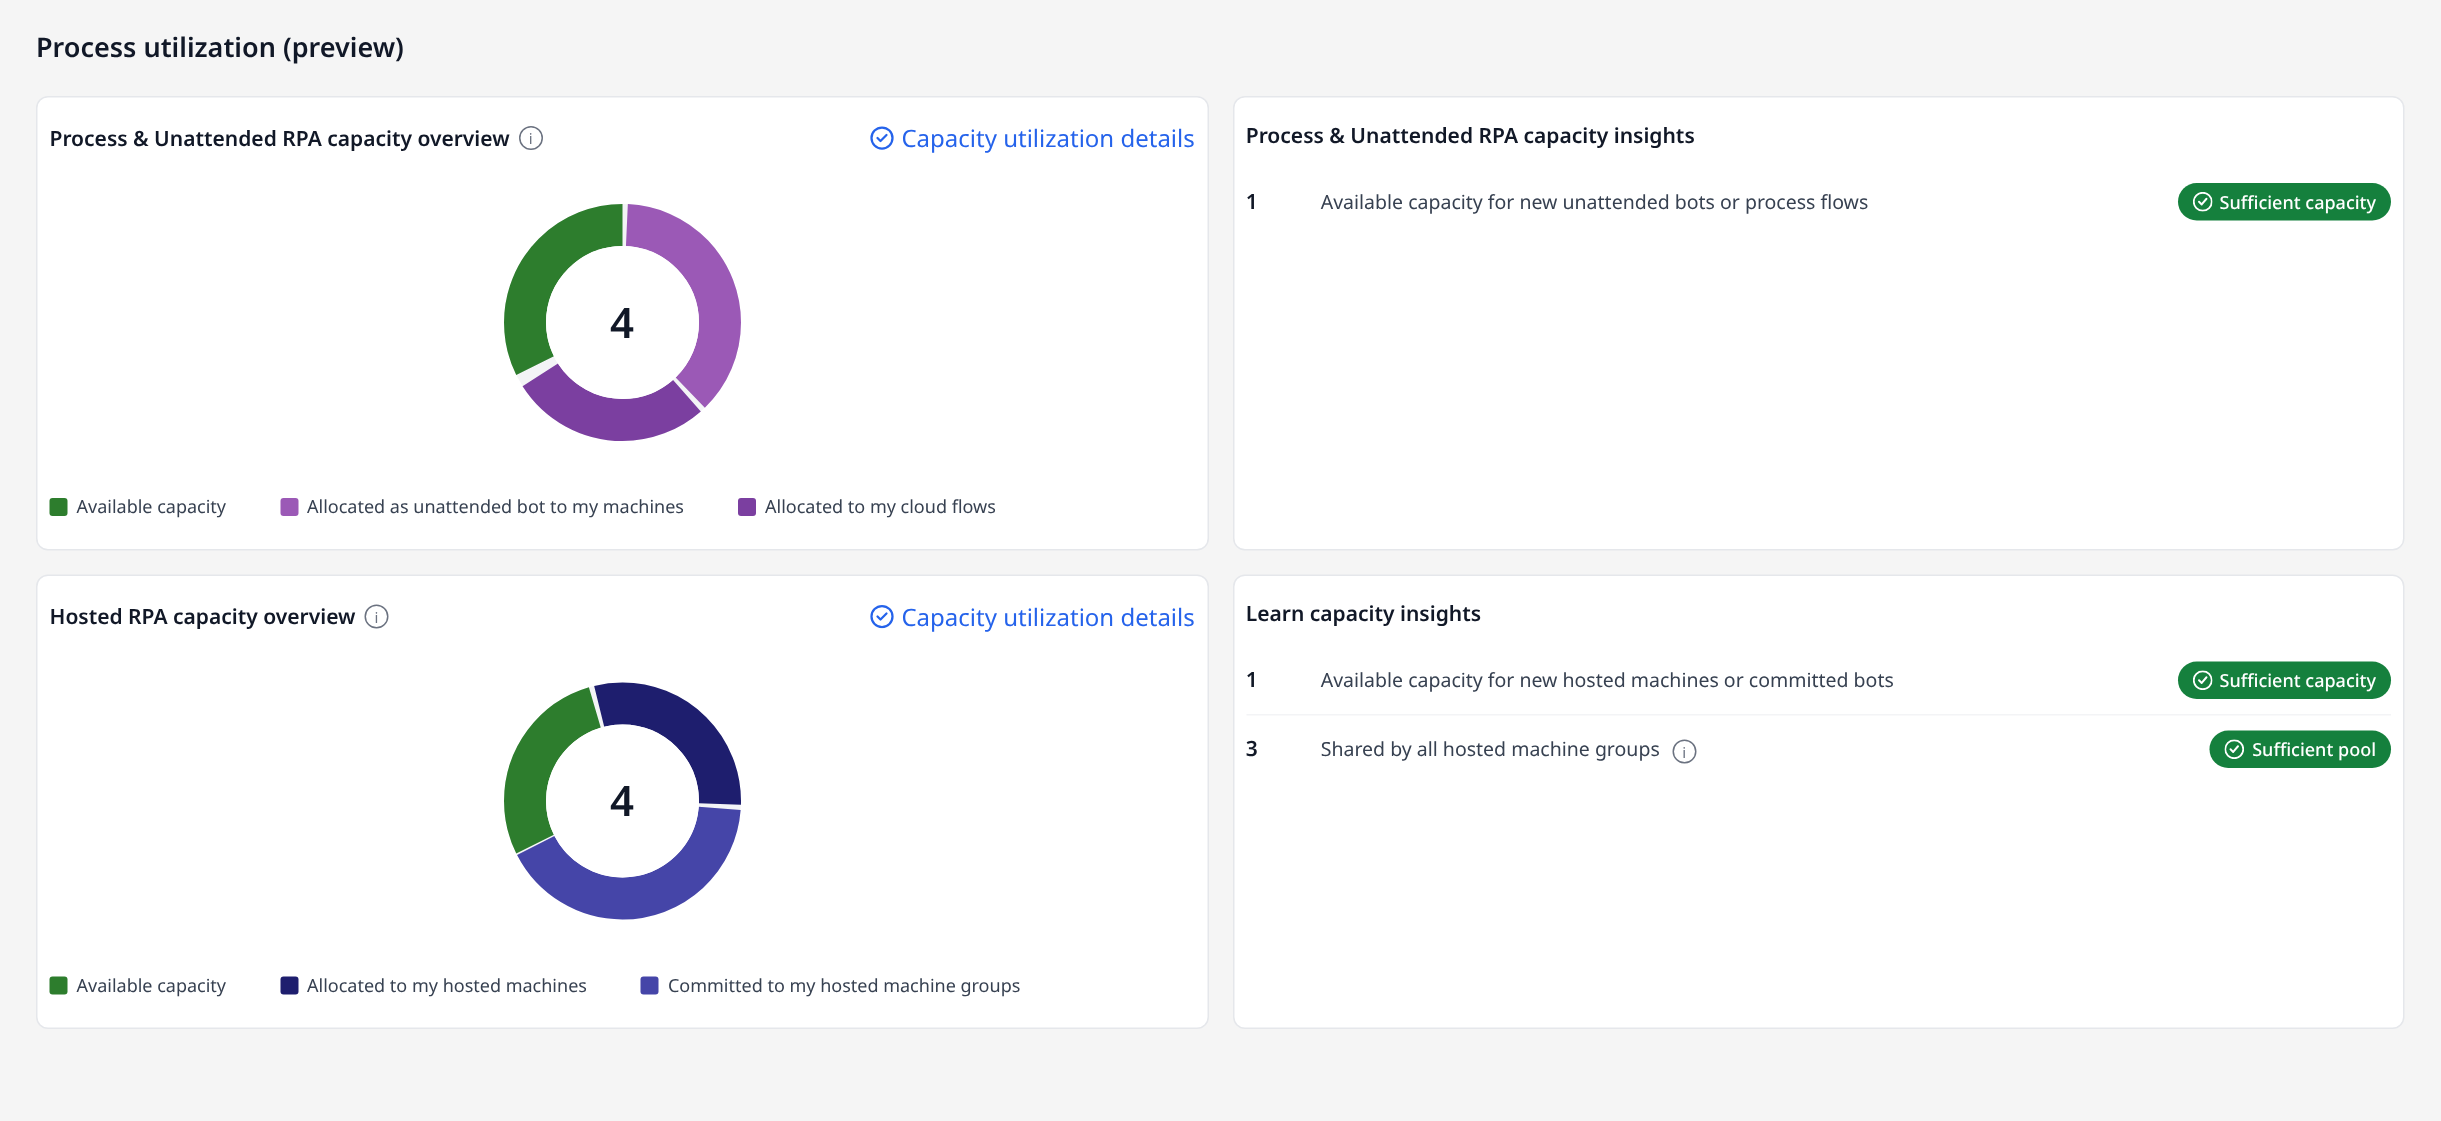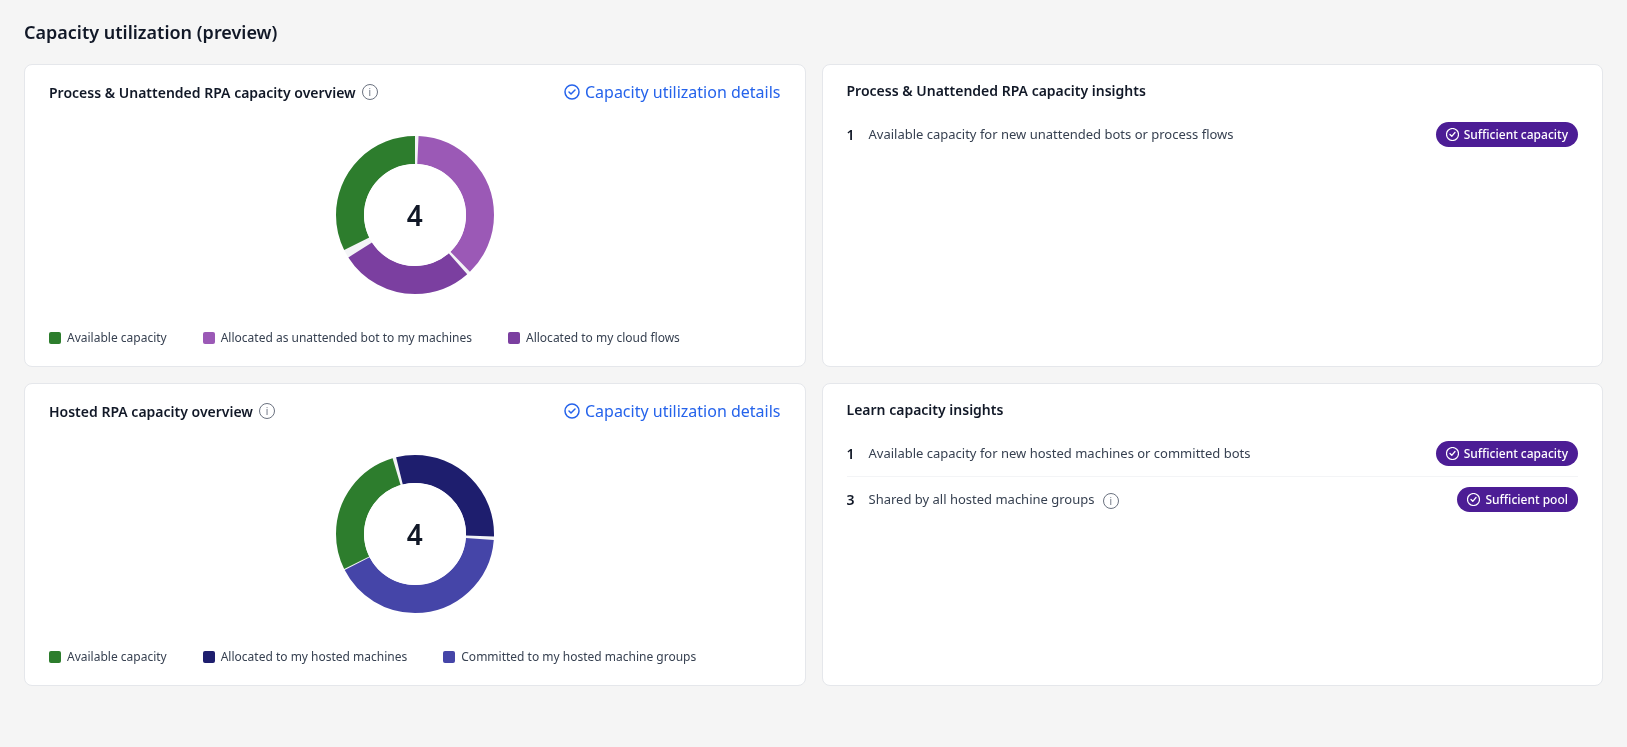--- a/index.html
+++ b/index.html
@@ -30,21 +30,21 @@
       display: grid;
       grid-template-columns: 1fr 1fr;
       grid-template-rows: auto auto;
       gap: 16px;
     }
 
     .card {
       background: #fff;
       border: 1px solid #e5e7eb;
       border-radius: 8px;
-      padding: 16px 24px 20px;
+      padding: 16px 8px 20px;
     }
 
     .card-header {
       display: flex;
       align-items: center;
       justify-content: space-between;
       margin-bottom: 12px;
     }
     .card-title-group {
       display: flex;
@@ -153,46 +153,47 @@
     .insight-number {
       font-size: 14px;
       font-weight: 600;
       color: #111827;
       min-width: 14px;
     }
     .insight-text {
       font-size: 13px;
       color: #374151;
       line-height: 1.4;
+      margin-left: 28px;
     }
     .badge {
       display: inline-flex;
       align-items: center;
       gap: 5px;
       padding: 4px 10px;
       border-radius: 20px;
       font-size: 12px;
       font-weight: 500;
       white-space: nowrap;
       flex-shrink: 0;
     }
     .badge-green {
-      background: #4c1d95;
+      background: #15803d;
       color: #fff;
     }
     .badge-icon {
       width: 13px;
       height: 13px;
     }
   </style>
 </head>
 <body>
 
 <div class="page-header">
-  <div class="page-title">Capacity utilization (preview)</div>
+  <div class="page-title">Process utilization (preview)</div>
 </div>
 
 <div class="dashboard-grid">
 
   <div class="card">
     <div class="card-header">
       <div class="card-title-group">
         <span class="card-title">Process &amp; Unattended RPA capacity overview</span>
         <span class="info-icon">i</span>
       </div>

